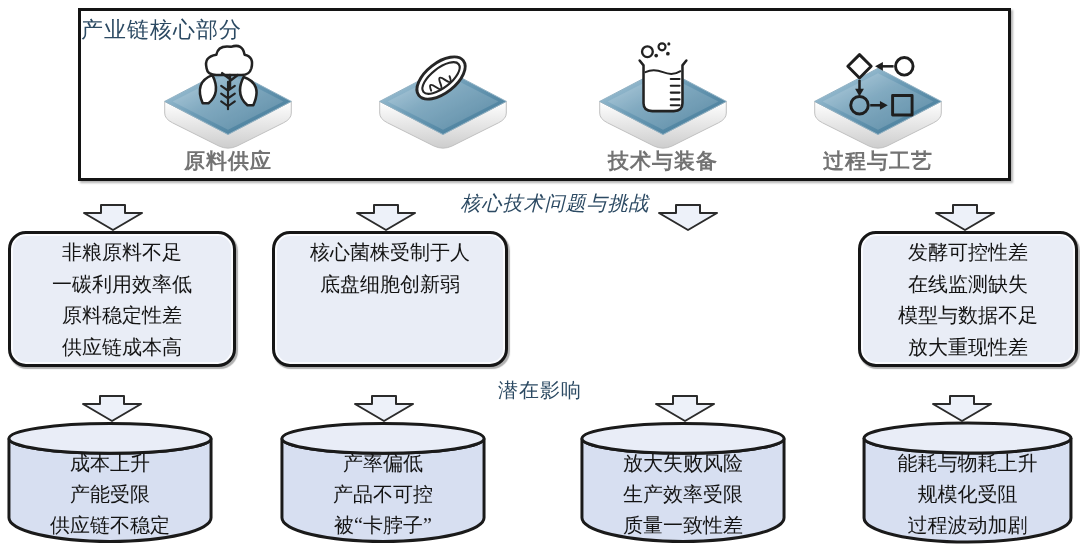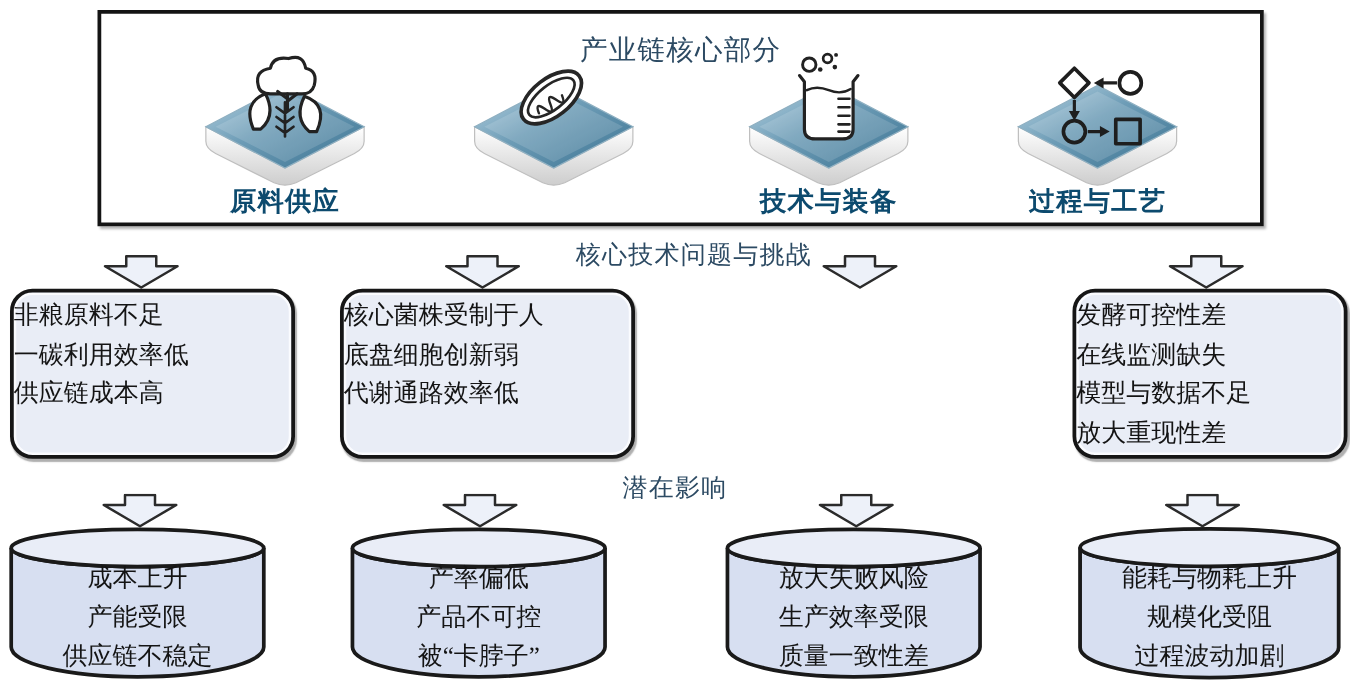--- a/index.html
+++ b/index.html
@@ -9,42 +9,42 @@
     font-family:"Liberation Serif","DejaVu Serif",serif;
     color:#141414;
   }
   
   .top-box{
     position:absolute;left:78px;top:8px;width:927px;height:167px;
     border:3px solid #141414;background:#ffffff;
     box-shadow:2px 2px 2px #b5b5b5;
   }
   .top-title{
-    position:absolute;left:0;right:0;top:14px;text-align:center;
+    position:absolute;left:0;right:0;top:4px;
     font-size:22px;color:#2c4a63;letter-spacing:1px;
   }
   .pcol{position:absolute;top:30px;width:170px;text-align:center;}
   .pcol svg{display:block;margin:0 auto;}
   .platform-label{
-    font-size:21px;font-weight:bold;color:#0c4a6e;margin-top:-6px;letter-spacing:1px;
+    font-size:21px;font-weight:bold;color:#737373;margin-top:-6px;letter-spacing:1px;
   }
   
   .section-title{
     position:absolute;text-align:center;font-size:20px;color:#2c4a63;letter-spacing:1px;
   }
-  .challenges-title{left:415px;top:190px;width:280px;}
+  .challenges-title{left:415px;top:190px;width:280px;font-style:italic;}
   .impacts-title{left:455px;top:377px;width:170px;}
   
   .blk-arrow{position:absolute;width:80px;height:28px;z-index:1;}
   
   .challenge-box{
     position:absolute;top:231px;height:127px;z-index:2;
     background:#e9edf6;border:3.5px solid #161616;border-radius:18px;
     box-shadow:inset 0 0 0 2px #fafbfe, 1.5px 2px 1px rgba(110,110,110,.55);
-    text-align:left;padding-top:3px;box-sizing:content-box;
+    text-align:center;padding-top:3px;box-sizing:content-box;
   }
   .challenge-box .line{font-size:20px;line-height:31.5px;white-space:nowrap;}
   
   .cyl{position:absolute;top:418px;height:128px;z-index:2;}
   .cyl svg{position:absolute;left:0;top:0;}
   .cyl .cyl-text{
     position:absolute;left:0;right:0;top:30px;text-align:center;
   }
   .cyl .line{font-size:20px;line-height:31px;white-space:nowrap;}
 </style>
@@ -151,26 +151,26 @@
   <svg class="blk-arrow" style="left:648px;top:204px" viewBox="0 0 80 28">
       <polygon points="28,1 52,1 52,9 69,9 40,26 11,9 28,9" fill="#edf1f9" stroke="#2b2b2b" stroke-width="2" stroke-linejoin="round"></polygon>
     </svg>
   <svg class="blk-arrow" style="left:925px;top:204px" viewBox="0 0 80 28">
       <polygon points="28,1 52,1 52,9 69,9 40,26 11,9 28,9" fill="#edf1f9" stroke="#2b2b2b" stroke-width="2" stroke-linejoin="round"></polygon>
     </svg>
 
   <div class="challenge-box" style="left:8px;width:222px">
     <div class="line">非粮原料不足</div>
     <div class="line">一碳利用效率低</div>
+    <div class="line">原料稳定性差</div>
     <div class="line">供应链成本高</div>
   </div>
   <div class="challenge-box" style="left:272px;width:230px">
     <div class="line">核心菌株受制于人</div>
     <div class="line">底盘细胞创新弱</div>
-    <div class="line">代谢通路效率低</div>
   </div>
   <div class="challenge-box" style="left:858px;width:214px">
     <div class="line">发酵可控性差</div>
     <div class="line">在线监测缺失</div>
     <div class="line">模型与数据不足</div>
     <div class="line">放大重现性差</div>
   </div>
 
   <div class="section-title impacts-title">潜在影响</div>
 

